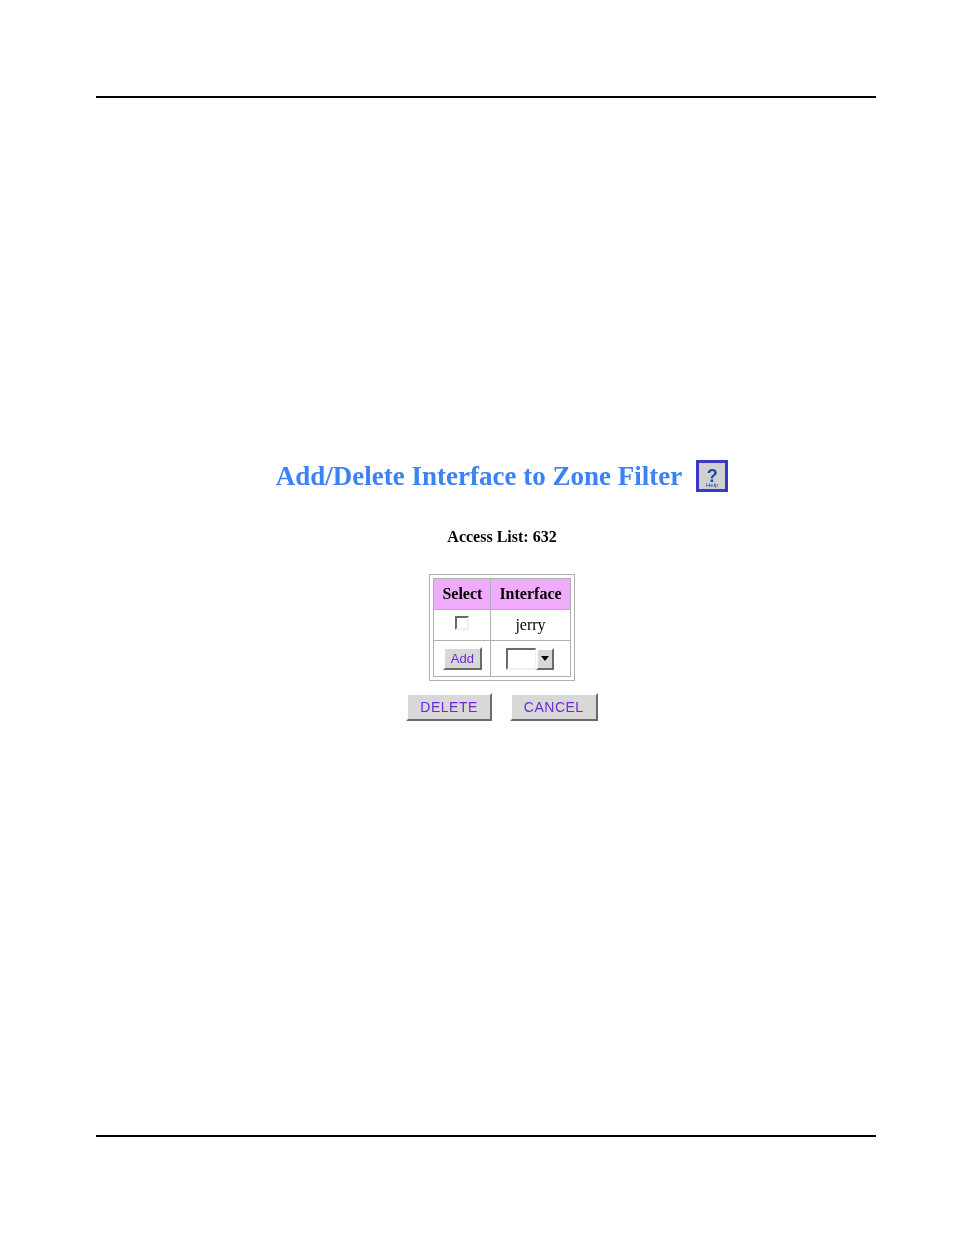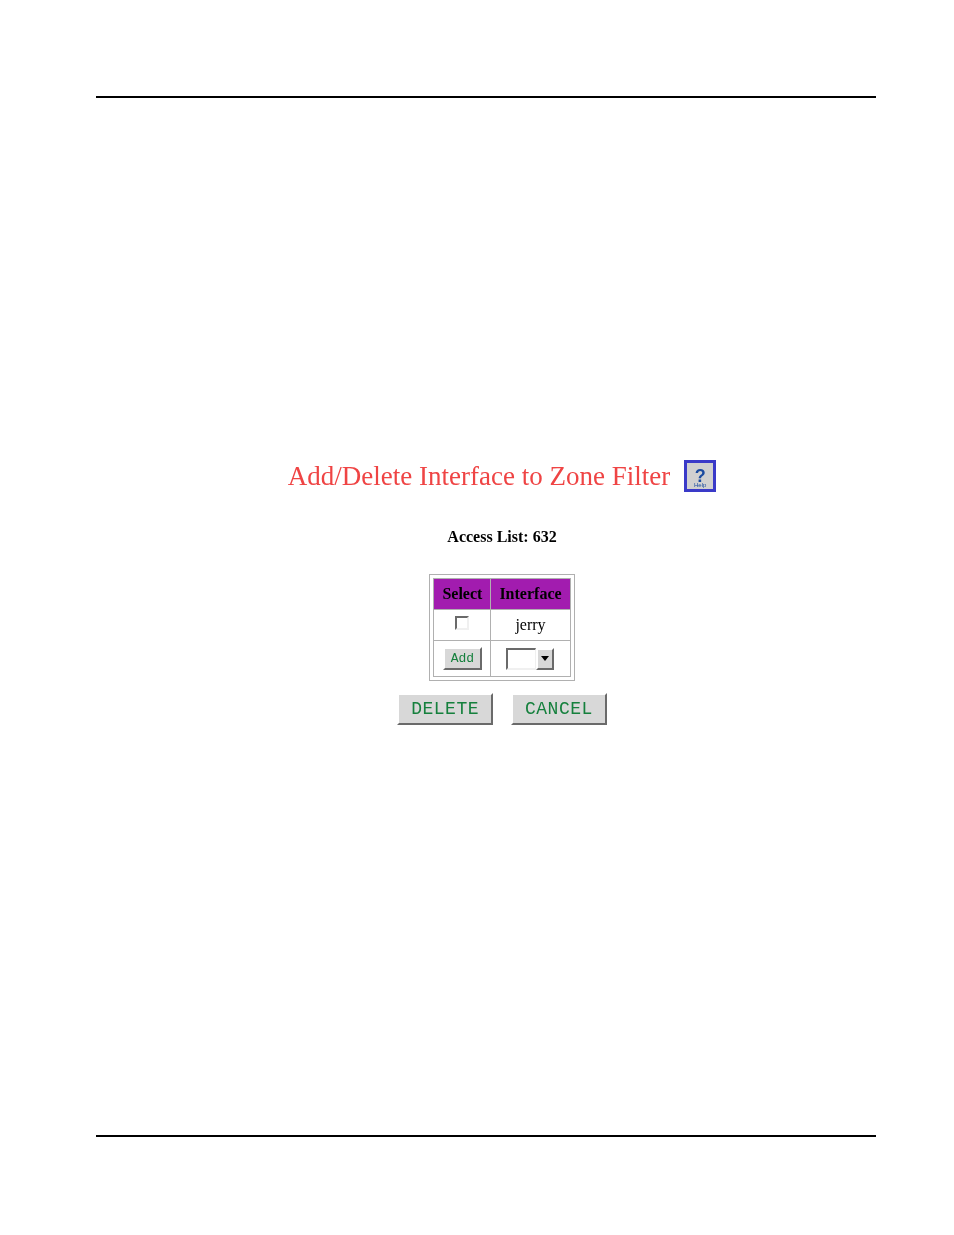--- a/index.html
+++ b/index.html
@@ -41,22 +41,22 @@
     }
     .title-row {
       display: flex;
       align-items: center;
       gap: 14px;
       margin-bottom: 36px;
       margin-left: 50px;
     }
     .page-title {
       font-size: 27px;
-      font-weight: normal;
-      color: #ef4444;
+      font-weight: bold;
+      color: #3b82f6;
     }
     .help-button {
       width: 32px;
       height: 32px;
       background: #d0d0d0;
       border: 3px solid #3a3ac8;
       display: flex;
       flex-direction: column;
       align-items: center;
       justify-content: center;
@@ -96,44 +96,44 @@
     }
     th, td {
       border: 1px solid #b0b0b0;
       padding: 6px 8px;
       text-align: center;
       font-family: "Times New Roman", Times, serif;
       font-size: 16px;
     }
     th {
       font-weight: bold;
-      background: #a21caf;
+      background: #f0abfc;
     }
     .checkbox-box {
       width: 14px;
       height: 14px;
       background: #fff;
       border-top: 2px solid #6a6a6a;
       border-left: 2px solid #6a6a6a;
       border-right: 2px solid #f0f0f0;
       border-bottom: 2px solid #f0f0f0;
       display: inline-block;
       cursor: pointer;
     }
     .beveled-button {
-      font-family: Liberation Mono, monospace;
+      font-family: Liberation Sans, sans-serif;
       font-size: 13px;
       background: #d8d8d8;
       border-top: 2px solid #fff;
       border-left: 2px solid #fff;
       border-right: 2px solid #6a6a6a;
       border-bottom: 2px solid #6a6a6a;
       padding: 3px 8px;
       cursor: pointer;
-      color: #15803d;
+      color: #6d28d9;
     }
     .add-button {
       padding: 2px 6px;
       font-size: 13px;
     }
     .dropdown {
       display: inline-flex;
       align-items: stretch;
       height: 22px;
       vertical-align: middle;
@@ -166,21 +166,21 @@
       border-right: 4px solid transparent;
       border-top: 5px solid #000;
     }
     .button-row {
       margin-top: 12px;
       display: flex;
       gap: 18px;
       margin-left: 50px;
     }
     .button-row .beveled-button {
-      font-size: 18px;
+      font-size: 14px;
       padding: 4px 12px;
       letter-spacing: 0.5px;
     }
   </style>
 </head>
 <body>
 
 <div class="hr-top"></div>
 
 <div class="content-area">

